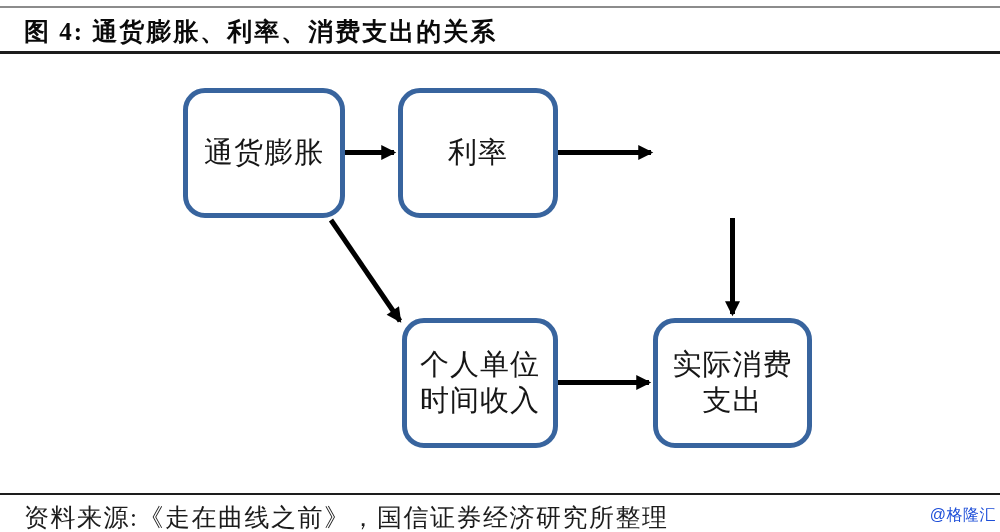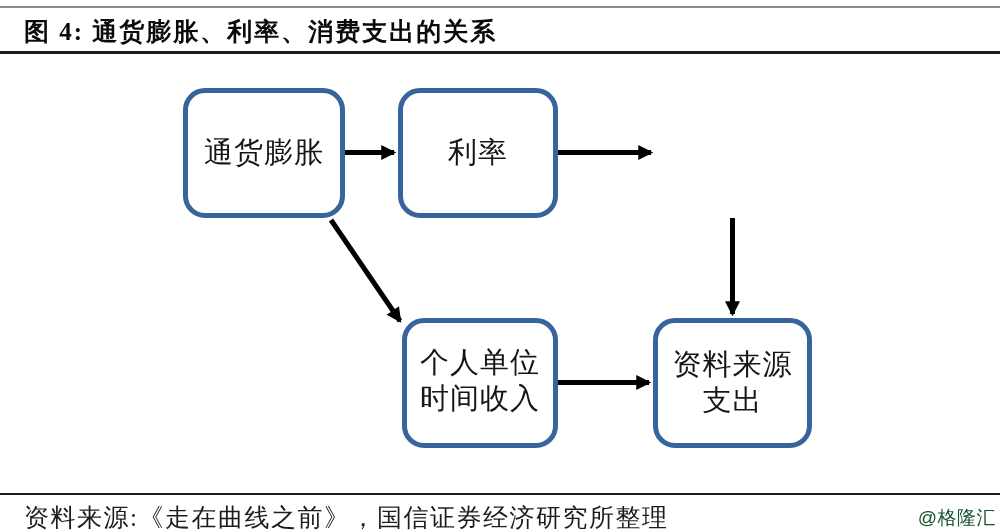--- a/index.html
+++ b/index.html
@@ -57,41 +57,41 @@
     text-align: center;
     font-size: 29px;
     line-height: 1.23;
     color: #161616;
     white-space: pre-line;
     letter-spacing: 1px;
   }
   #node-inflation        { left: 183px; top: 88px;  width: 162px; height: 130px; }
   #node-interest-rate    { left: 398px; top: 88px;  width: 160px; height: 130px; }
   #node-borrowing        { left: 655px; top: 88px;  width: 157px; height: 130px; }
-  #node-personal-income  { left: 402px; top: 318px; width: 156px; height: 130px; font-family: Liberation Mono, monospace; }
+  #node-personal-income  { left: 402px; top: 318px; width: 156px; height: 130px; }
   #node-actual-spending  { left: 653px; top: 318px; width: 159px; height: 130px; }
 
   
   .source {
     position: absolute;
     left: 24px;
     top: 501px;
     font-family: "Liberation Serif", "DejaVu Serif", serif;
     font-size: 25px;
     letter-spacing: 1.5px;
     color: #1c1c1c;
     white-space: nowrap;
   }
   .watermark {
     position: absolute;
     right: 4px;
     top: 505px;
-    font-size: 19px;
+    font-size: 16px;
     letter-spacing: 0.5px;
-    color: #14532d;
+    color: #1d4ed8;
     white-space: nowrap;
   }
 </style>
 </head>
 <body>
 
 <div id="page">
 
   <div class="rule rule-top"></div>
   <div class="title">图 4: 通货膨胀、利率、消费支出的关系</div>
@@ -107,20 +107,20 @@
     <line x1="558" y1="152.5" x2="651" y2="152.5" stroke="#000" stroke-width="5" marker-end="url(#ah)"></line>
     <line x1="732.5" y1="218" x2="732.5" y2="314" stroke="#000" stroke-width="5" marker-end="url(#ah)"></line>
     <line x1="331" y1="220" x2="400" y2="321" stroke="#000" stroke-width="5" marker-end="url(#ah)"></line>
     <line x1="558" y1="382.5" x2="649" y2="382.5" stroke="#000" stroke-width="5" marker-end="url(#ah)"></line>
   </svg>
 
   <div class="node" id="node-interest-rate">利率</div>
   <div class="node" id="node-inflation">通货膨胀</div>
   <div class="node" id="node-personal-income">个人单位
 时间收入</div>
-  <div class="node" id="node-actual-spending">资料来源
+  <div class="node" id="node-actual-spending">实际消费
 支出</div>
 
   <div class="rule rule-foot"></div>
   <div class="source">资料来源:《走在曲线之前》，国信证券经济研究所整理</div>
   <div class="watermark">@格隆汇</div>
 
 </div>
 
 </body></html>

